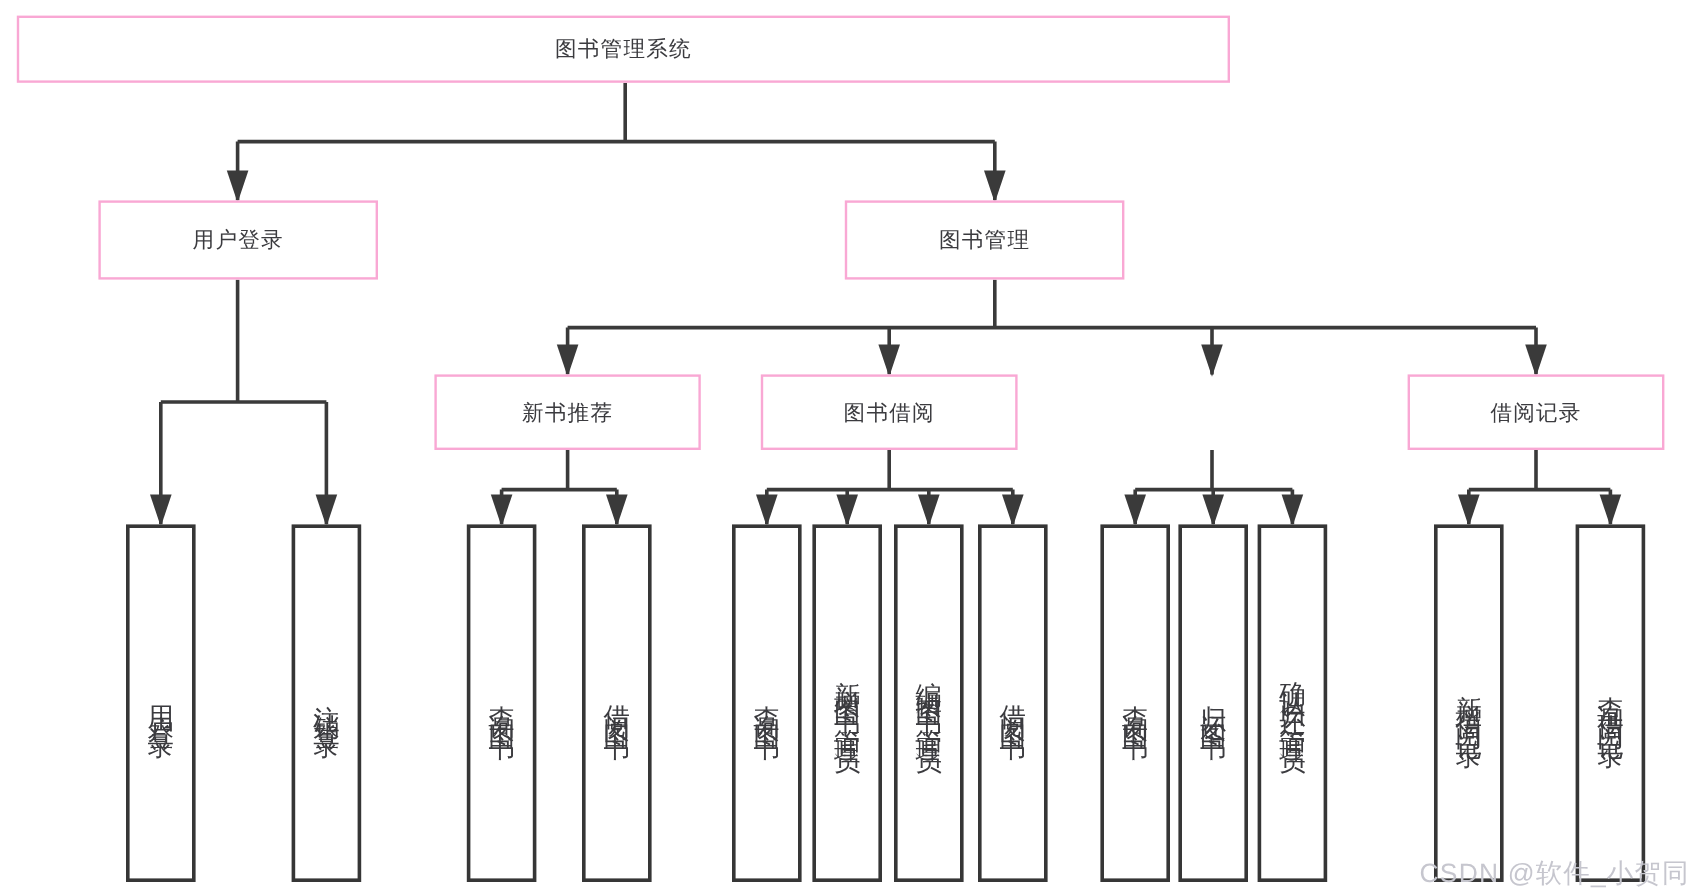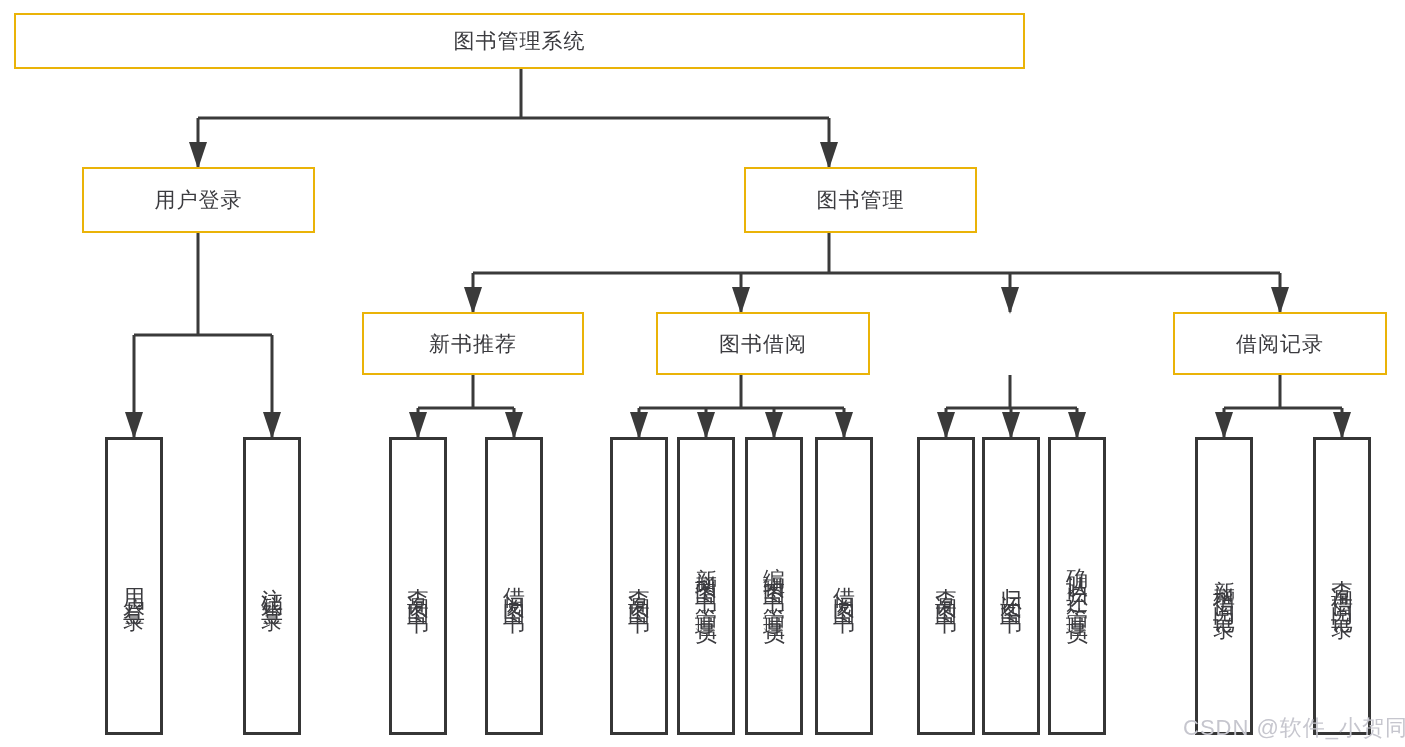--- a/index.html
+++ b/index.html
@@ -25,44 +25,44 @@
     position: absolute;
     background: #ffffff;
     color: #3b3b3f;
     display: flex;
     align-items: center;
     justify-content: center;
     box-sizing: border-box;
     z-index: 2;
   }
   .hbox {
-    border: 2px solid #eab308;
-    font-size: 21px;
+    border: 2px solid #f9a8d4;
+    font-size: 18px;
     letter-spacing: 1px;
   }
   .vbox {
     border: 3px solid #363636;
     top: 437px;
     width: 58px;
     height: 298px;
   }
   .vbox span {
     writing-mode: vertical-rl;
     text-orientation: mixed;
     font-size: 22px;
     line-height: 1;
     letter-spacing: 8px;
     white-space: nowrap;
   }
   .root   { left: 14px;  top: 13px;  width: 1011px; height: 56px; }
   .n-userlogin { left: 82px;  top: 167px; width: 233px; height: 66px; }
-  .n-bookmgmt  { left: 744px; top: 167px; width: 233px; height: 66px; }
+  .n-bookmgmt  { left: 704px; top: 167px; width: 233px; height: 66px; }
   .l3 { top: 312px; height: 63px; }
   .n-newbook  { left: 362px;  width: 222px; }
-  .n-borrow   { left: 656px;  width: 214px; }
+  .n-borrow   { left: 634px;  width: 214px; }
   .n-current  { left: 903px;  width: 215px; }
   .n-records  { left: 1173px; width: 214px; }
   .a1 { left: 105px; }
   .a2 { left: 243px; }
   .b1 { left: 389px; }
   .b2 { left: 485px; }
   .c1 { left: 610px; }
   .c2 { left: 677px; }
   .c3 { left: 745px; }
   .c4 { left: 815px; }

